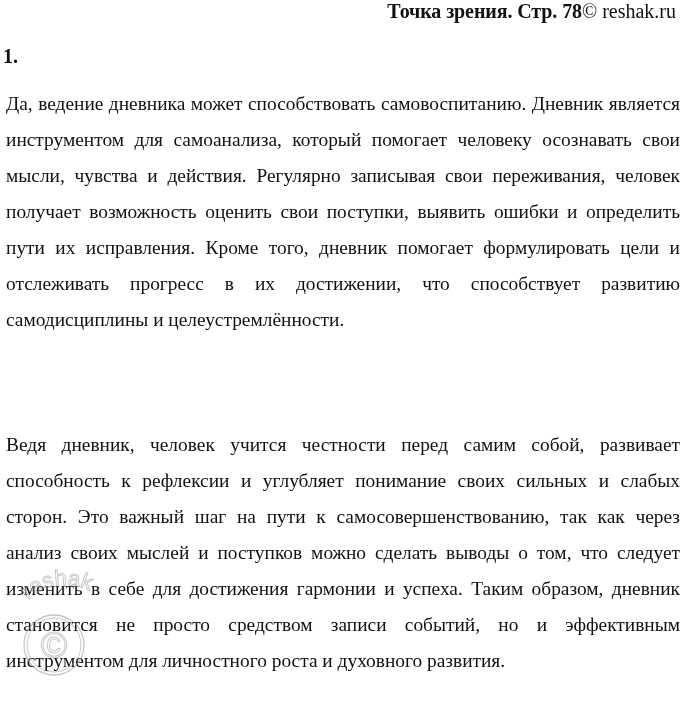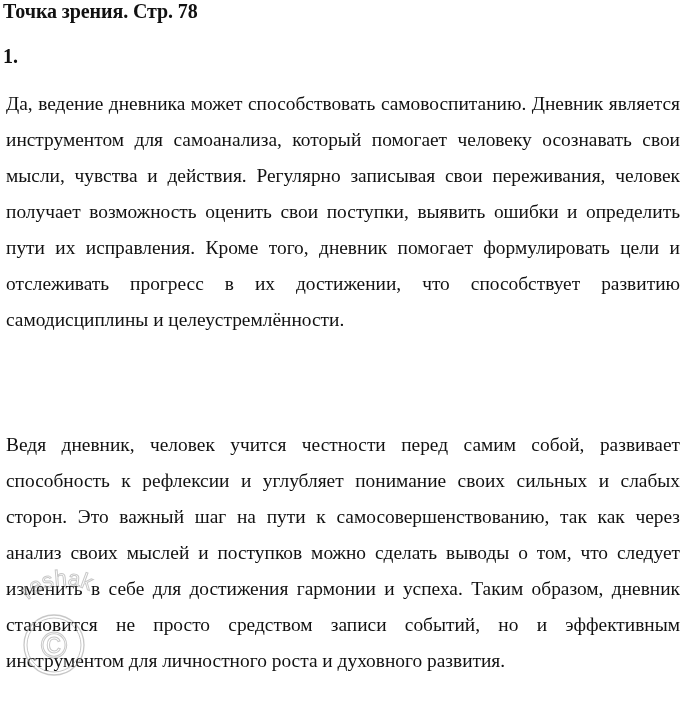--- a/index.html
+++ b/index.html
@@ -2,21 +2,21 @@
 <html><head>
 <meta charset="utf-8">
 <style>
   html, body { margin: 0; padding: 0; background: #ffffff; }
   body {
     width: 680px; height: 705px; overflow: hidden; position: relative;
     font-family: "Liberation Serif", "DejaVu Serif", serif; color: #111;
   }
   .header {
     position: absolute; left: 3px; right: 4px; top: 0; height: 26px;
-    display: flex; justify-content: flex-start; align-items: flex-start;
+    display: flex; justify-content: flex-end; align-items: flex-start;
   }
   .title { font-weight: bold; font-size: 20px; line-height: 22px; letter-spacing: -0.1px; }
   .source { font-size: 20px; line-height: 22px; }
   .task-number {
     position: absolute; left: 3px; top: 45px;
     font-weight: bold; font-size: 20px; line-height: 22px;
   }
   .para {
     position: absolute; left: 3px; width: 674px;
     font-size: 19.4px; line-height: 36px; text-align: justify;
@@ -27,20 +27,21 @@
   .watermark {
     position: absolute; left: 18px; top: 560px; width: 110px; height: 130px;
     pointer-events: none; opacity: 0.55;
   }
 </style>
 </head>
 <body>
 
 <div class="header">
   <div class="title">Точка зрения. Стр. 78</div>
+  <div class="source">© reshak.ru</div>
 </div>
 
 <div class="task-number">1.</div>
 
 <p class="para p1">Да, ведение дневника может способствовать самовоспитанию. Дневник является инструментом для самоанализа, который помогает человеку осознавать свои мысли, чувства и действия. Регулярно записывая свои переживания, человек получает возможность оценить свои поступки, выявить ошибки и определить пути их исправления. Кроме того, дневник помогает формулировать цели и отслеживать прогресс в их достижении, что способствует развитию самодисциплины и целеустремлённости.</p>
 <p class="para p2">Ведя дневник, человек учится честности перед самим собой, развивает способность к рефлексии и углубляет понимание своих сильных и слабых сторон. Это важный шаг на пути к самосовершенствованию, так как через анализ своих мыслей и поступков можно сделать выводы о том, что следует изменить в себе для достижения гармонии и успеха. Таким образом, дневник становится не просто средством записи событий, но и эффективным инструментом для личностного роста и духовного развития.</p>
 
 <div class="watermark">
   <svg width="110" height="130" viewBox="0 0 110 130">
     <circle cx="36" cy="85" r="30" fill="none" stroke="#9a9a9a" stroke-width="1.3"></circle>

